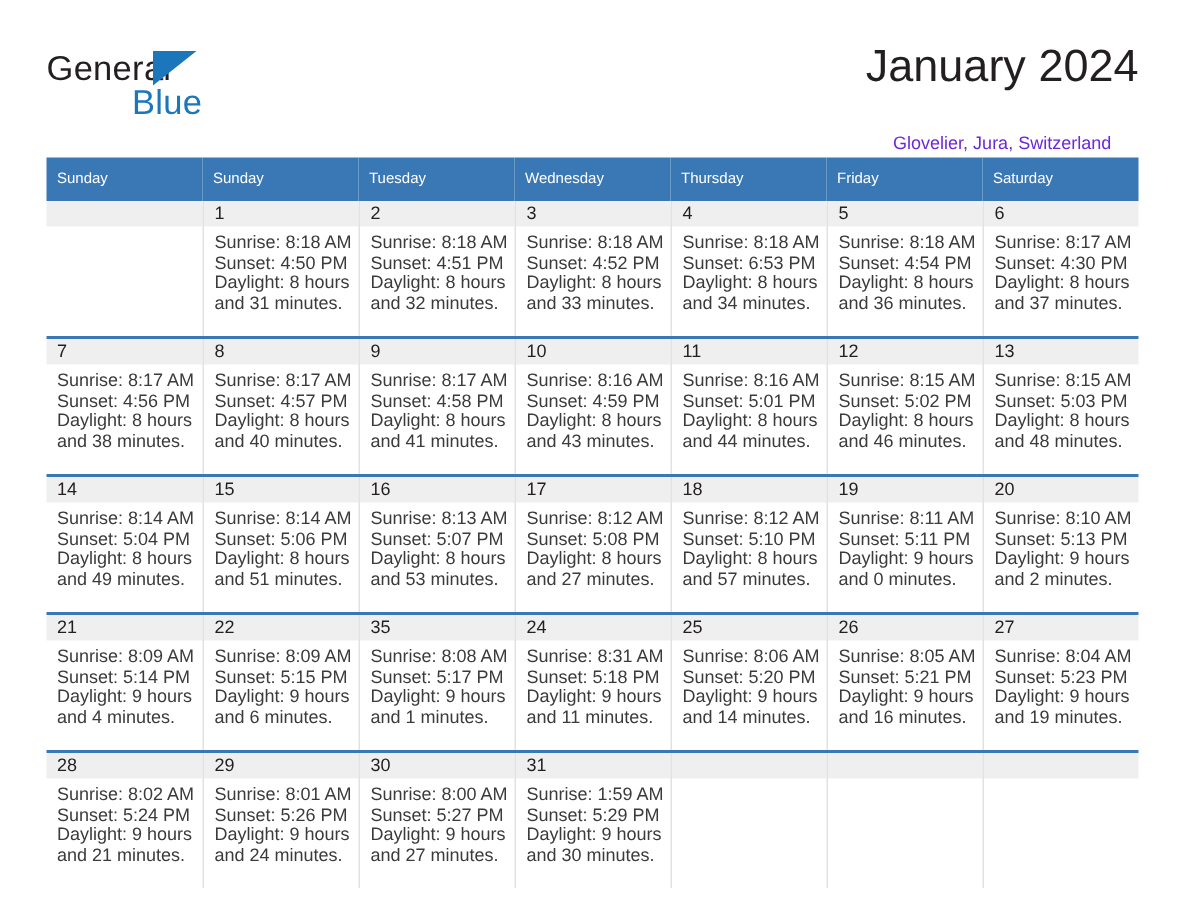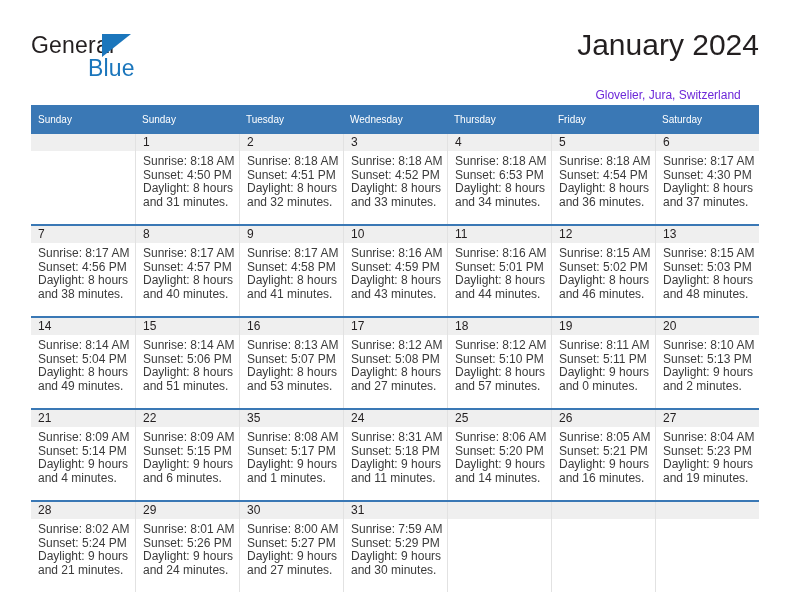--- a/index.html
+++ b/index.html
@@ -544,21 +544,21 @@
                 <div>Sunset: 5:27 PM</div>
                 <div>Daylight: 9 hours</div>
                 <div>and 27 minutes.</div>
               </div>
             </div>
           </td>
           <td>
             <div class="cell">
               <div class="daynum-band">31</div>
               <div class="info">
-                <div>Sunrise: 7:59 AM</div>
+                <div>Sunrise: 1:59 AM</div>
                 <div>Sunset: 5:29 PM</div>
                 <div>Daylight: 9 hours</div>
                 <div>and 30 minutes.</div>
               </div>
             </div>
           </td>
           <td>
             <div class="cell empty">
               <div class="daynum-band"></div>
             </div>

